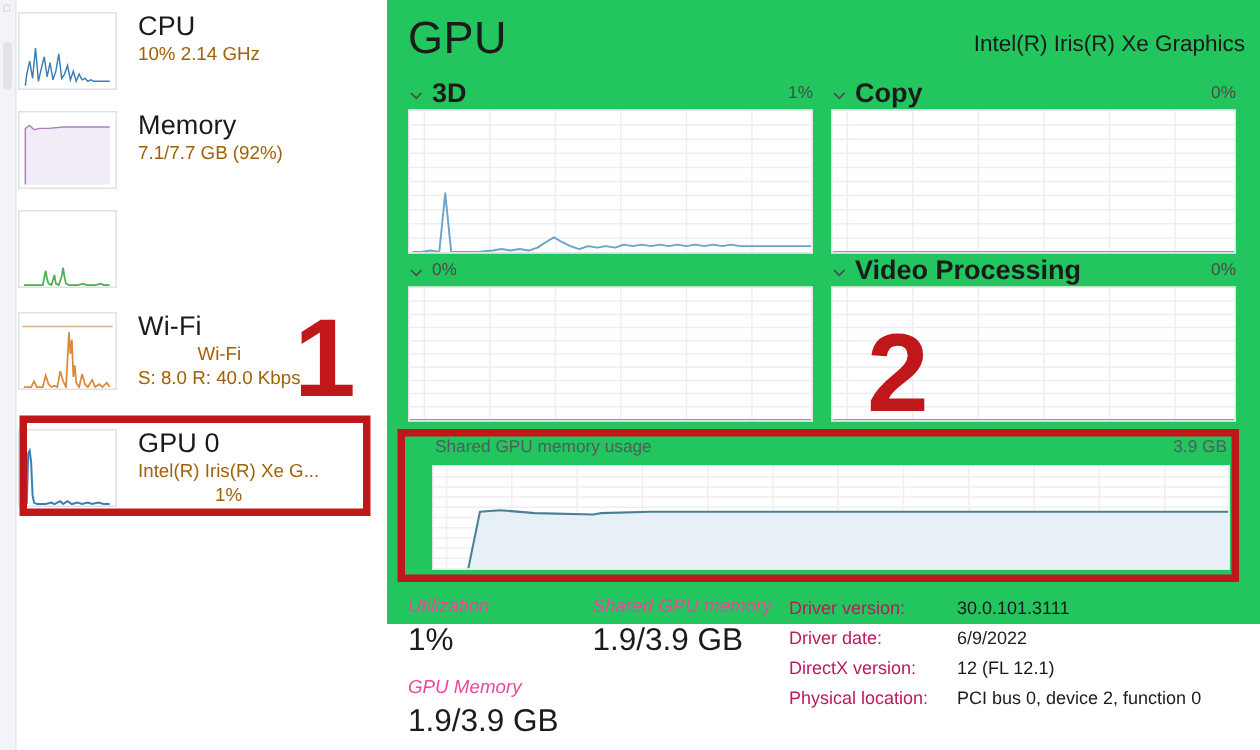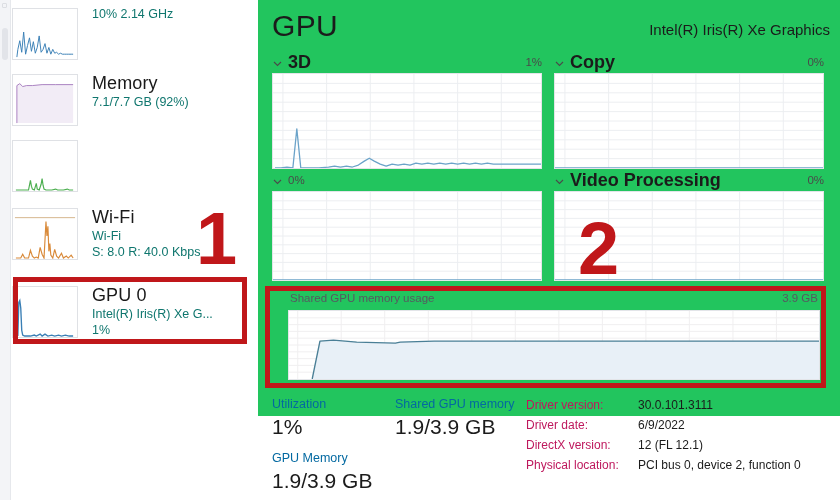--- a/index.html
+++ b/index.html
@@ -63,23 +63,24 @@
   }
   .side-title {
     font-size: 18px;
     color: #1a1a1a;
     line-height: 22px;
     white-space: nowrap;
     letter-spacing: .1px;
   }
   .side-sub {
     font-size: 12.5px;
-    color: #0f766e;
+    color: #a16207;
     line-height: 16px;
     white-space: nowrap;
+    text-align: center;
   }
 
   
   .main {
     position: absolute;
     left: 258px; top: 0;
     width: 582px; height: 416px;
     background: #22c55e;
   }
   .main-head {
@@ -144,22 +145,23 @@
   }
 
   
   .stats {
     position: absolute;
     left: 272px; top: 392px;
     width: 560px; height: 105px;
   }
   .stat-lbl {
     position: absolute;
-    font-size: 12.5px; color: #0369a1; line-height: 16px;
-    white-space: nowrap;
+    font-size: 12.5px; color: #ec4899; line-height: 16px;
+    white-space: nowrap;
+    font-style: italic;
   }
   .stat-val {
     position: absolute;
     font-size: 21px; color: #1b1b1b; line-height: 26px;
     white-space: nowrap;
   }
   .drv-lbl {
     position: absolute;
     font-size: 12px; color: #be185d; line-height: 18px;
     white-space: nowrap;
@@ -198,20 +200,21 @@
 
   <div class="sidebar">
 
     <div class="side-item" style="top:6px;height:62px;">
       <div class="side-thumb">
         <svg viewBox="0 0 66 52" preserveAspectRatio="none">
           <polyline points="4,50 5,42 7,33 9,45 11,24 13,47 15,38 17,30 19,44 21,34 23,46 25,40 27,28 29,45 31,42 33,36 35,46 37,40 39,47 41,42 43,46 45,45 47,47 49,46 51,47 53,47 55,47 57,47 60,47 62,47" fill="none" stroke="#3a7fb5" stroke-width="1"></polyline>
         </svg>
       </div>
       <div class="side-text">
+        <div class="side-title">CPU</div>
         <div class="side-sub">10%  2.14 GHz</div>
       </div>
     </div>
 
     <div class="side-item" style="top:72px;height:62px;">
       <div class="side-thumb">
         <svg viewBox="0 0 66 52" preserveAspectRatio="none">
           <path d="M4,50 L4,11 L7,9 L10,12 L14,11 L20,11 L30,10 L44,10 L62,10 L62,50 Z" fill="#f2ecf6" stroke="none"></path>
           <polyline points="4,50 4,11 7,9 10,12 14,11 20,11 30,10 44,10 62,10" fill="none" stroke="#a87fc0" stroke-width="1"></polyline>
         </svg>

